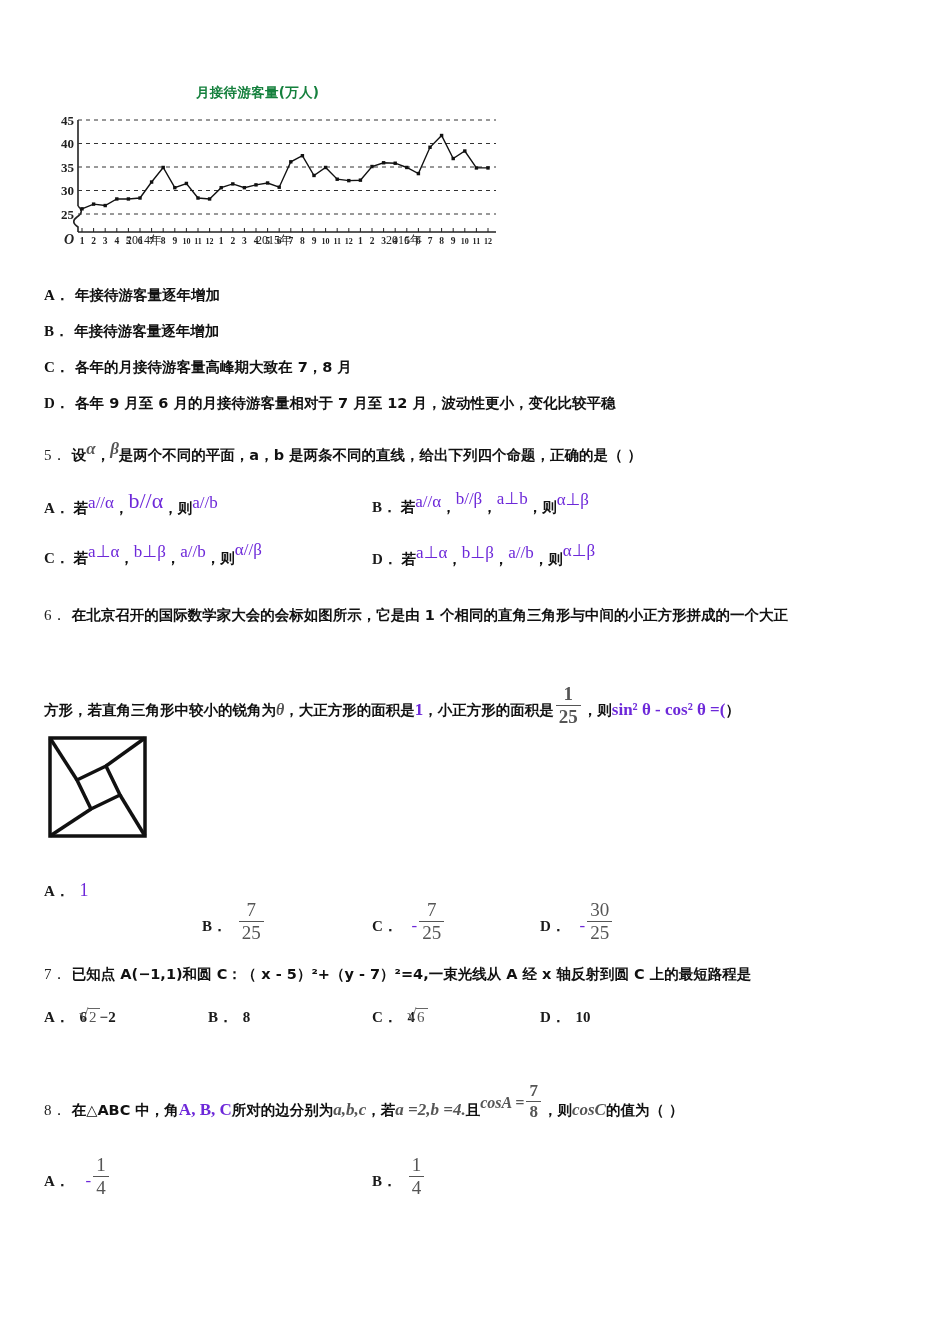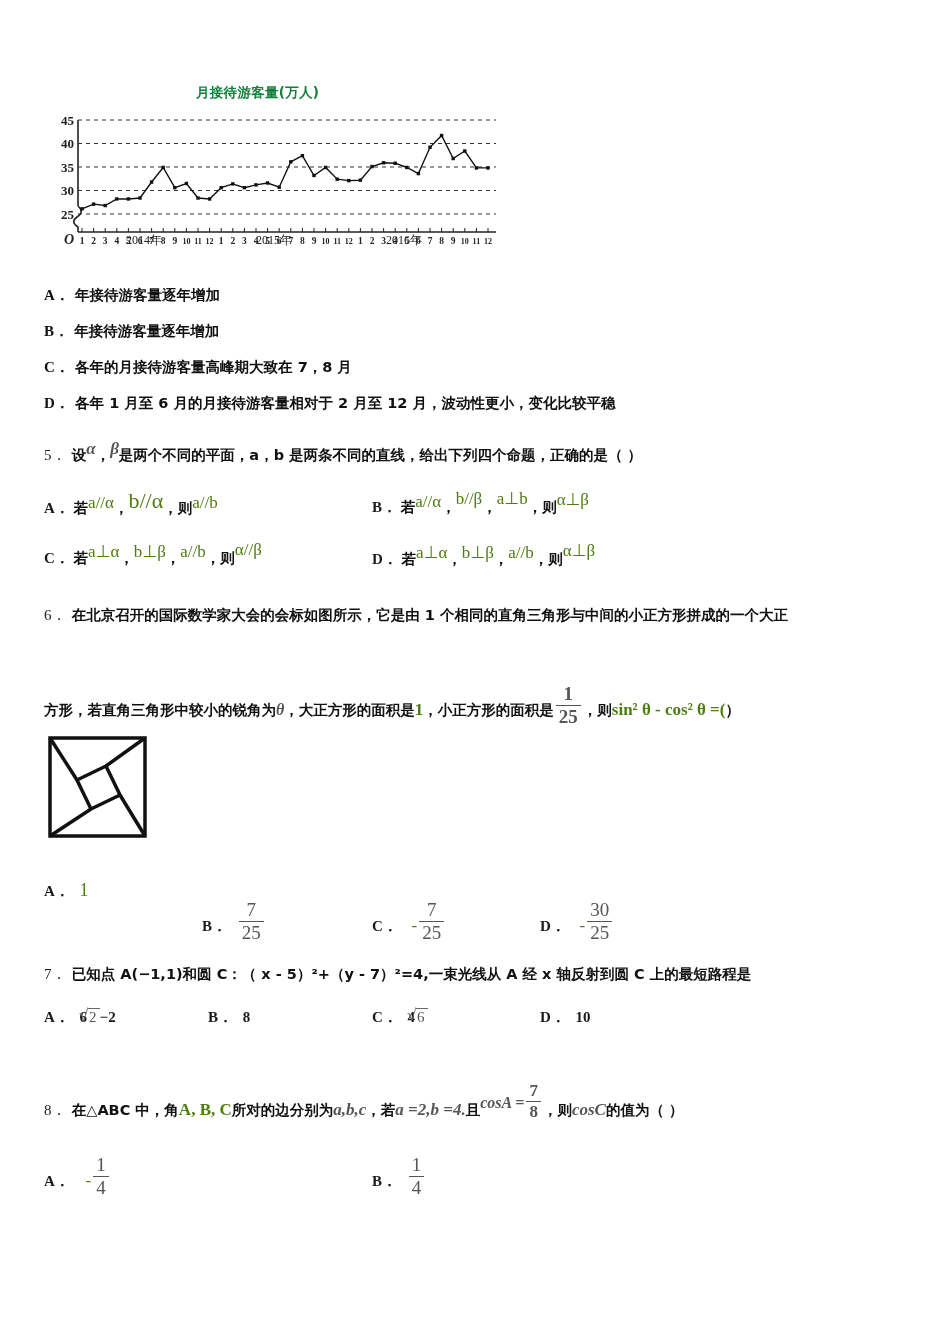--- a/index.html
+++ b/index.html
@@ -51,21 +51,21 @@
   .sqrt::before {
     content: "√";
     position: absolute;
     left: -9px;
     top: -3px;
     border: none;
     font-size: 17px;
     color: #666;
   }
   .gi { font-style: italic; font-family: "Liberation Serif", serif; color: #555; }
-  .gr { font-family: "Liberation Serif", serif; color: #4d7c0f; }
+  .gr { font-family: "Liberation Serif", serif; color: #6d28d9; }
   .opt-letter { font-weight: bold; font-family: "Liberation Serif", serif; }
 
   
   #chart-block {
     position: absolute;
     left: 48px;
     top: 84px;
     width: 460px;
     height: 168px;
   }
@@ -274,21 +274,21 @@
 <div class="qline" style="left:44px; top:320px;">
   <span class="opt-letter">B．</span>
   <span class="body-cn">年接待游客量逐年增加</span>
 </div>
 <div class="qline" style="left:44px; top:356px;">
   <span class="opt-letter">C．</span>
   <span class="body-cn">各年的月接待游客量高峰期大致在 7，8 月</span>
 </div>
 <div class="qline" style="left:44px; top:392px;">
   <span class="opt-letter">D．</span>
-  <span class="body-cn">各年 1 月至 6 月的月接待游客量相对于 2 月至 12 月，波动性更小，变化比较平稳</span>
+  <span class="body-cn">各年 9 月至 6 月的月接待游客量相对于 7 月至 12 月，波动性更小，变化比较平稳</span>
 </div>
 
 <div class="qline" style="left:44px; top:436px;">
   <span class="qnum">5．</span>
   <span class="body-cn">设</span><span class="gi" style="font-size:17px; vertical-align:6px;">α</span><span class="body-cn">，</span><span class="gi" style="font-size:17px; vertical-align:6px;">β</span><span class="body-cn">是两个不同的平面，a，b 是两条不同的直线，给出下列四个命题，正确的是（    ）</span>
 </div>
 
 <div class="opt-row" style="left:44px; top:488px;">
   <span class="opt-letter">A．</span>
   <span class="body-cn">若</span><span class="gr" style="font-size:17px; vertical-align:5px;">a//α</span><span class="body-cn">，</span><span class="gr" style="font-size:22px; vertical-align:5px;">b//α</span><span class="body-cn">，</span><span class="body-cn">则</span><span class="gr" style="font-size:17px; vertical-align:5px;">a//b</span>

